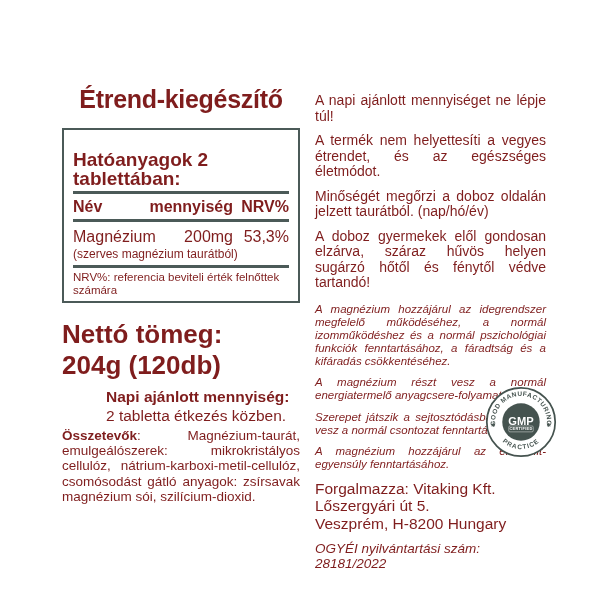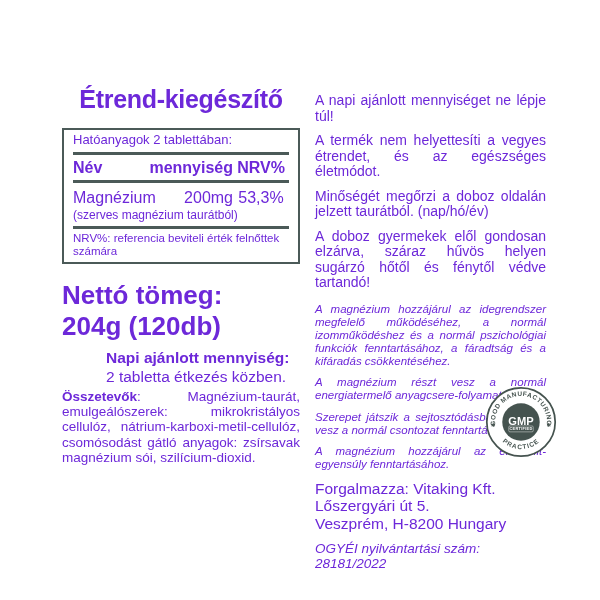--- a/index.html
+++ b/index.html
@@ -1,29 +1,29 @@
 <!DOCTYPE html>
 <html><head>
 <meta charset="utf-8">
 <style>
   html,body{margin:0;padding:0;background:#fff;}
   .label{
     position:relative;width:600px;height:600px;background:#ffffff;
-    color:#6d28d9;font-family:"Liberation Sans",sans-serif;overflow:hidden;
+    color:#7f1d1d;font-family:"Liberation Sans",sans-serif;overflow:hidden;
     -webkit-font-smoothing:antialiased;
   }
   
   .left-col{position:absolute;left:62px;top:82px;width:238px;}
   .title{font-weight:bold;font-size:25px;line-height:35px;text-align:center;letter-spacing:-0.3px;}
   .actives{border:2px solid #4b5a58;padding:0 9px;margin-top:11px;}
-  .t-title{font-weight:normal;font-size:13px;line-height:19px;padding:0 0 3px;}
+  .t-title{font-weight:bold;font-size:19px;line-height:19px;padding:20px 0 3px;}
   .t-head{border-top:3px solid #4b5a58;padding:4px 0;font-weight:bold;font-size:16px;line-height:17px;
           display:grid;grid-template-columns:1fr auto 56px;}
   .t-head .c2,.t-data .c2{text-align:right;}
-  .t-head .c3,.t-data .c3{text-align:center;}
+  .t-head .c3,.t-data .c3{text-align:right;}
   .t-body{border-top:3px solid #4b5a58;padding:5px 0 3px;}
   .t-data{display:grid;grid-template-columns:1fr auto 56px;font-size:16px;line-height:19px;}
   .t-note{font-size:12px;line-height:16px;}
   .t-foot{border-top:3px solid #4b5a58;padding:3px 0 4px;font-size:11.5px;line-height:13px;}
   .net{margin-top:16px;font-weight:bold;font-size:26px;line-height:31px;}
   .daily{margin-top:6px;font-size:15.5px;line-height:19px;margin-left:44px;}
   .daily .lbl{font-weight:bold;}
   .ingredients{margin-top:3px;font-size:13.5px;line-height:15.2px;text-align:justify;hyphens:manual;}
   .ingredients .lbl{font-weight:bold;}
   

